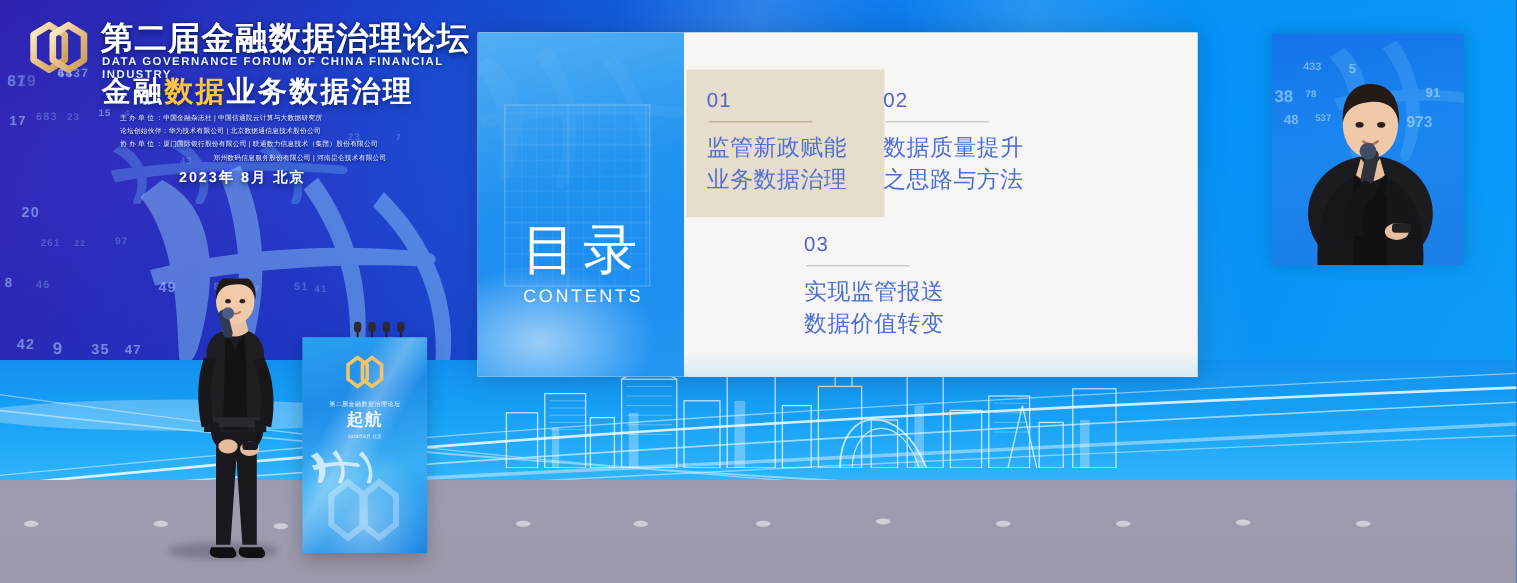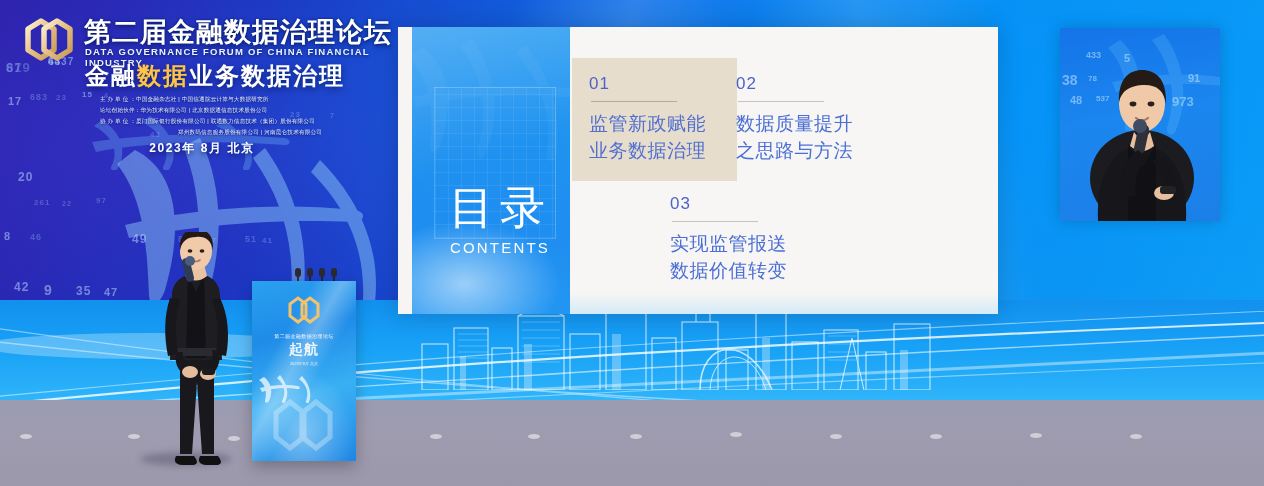--- a/index.html
+++ b/index.html
@@ -43,21 +43,21 @@
     background:linear-gradient(180deg,#8f8fa8 0%,#9b98ae 35%,#a5a2b6 100%);}
   .floor:after{content:"";position:absolute;inset:0;
     background:linear-gradient(180deg,rgba(255,255,255,.10),rgba(0,0,0,.06));}
   .fmark{position:absolute;width:12px;height:5px;border-radius:50%;
     background:rgba(255,255,255,.55);}
 
   
   .slide{position:absolute;left:398px;top:27px;width:600px;height:287px;
     background:#f6f5f3;overflow:hidden;
     box-shadow:0 0 22px rgba(0,0,0,.18);}
-  .slide-left{position:absolute;left:14px;top:0;width:176px;height:100%;
+  .slide-left{position:absolute;left:0;top:0;width:176px;height:100%;
     background:
       linear-gradient(160deg,rgba(255,255,255,.20) 0%,rgba(255,255,255,0) 45%),
       linear-gradient(185deg,#2a9cf2 0%,#1f92f0 40%,#1e8ef0 70%,#2497f2 100%);
     overflow:hidden;}
   .slide-left .glow{position:absolute;left:-40px;bottom:-30px;width:230px;height:150px;
     background:radial-gradient(60% 60% at 40% 60%,rgba(255,255,255,.55),rgba(255,255,255,0) 70%);}
   .slide-left .grid{position:absolute;left:22px;top:60px;width:120px;height:150px;
     border:1px solid rgba(255,255,255,.18);
     background:
       repeating-linear-gradient(90deg,rgba(255,255,255,.07) 0 1px,transparent 1px 13px),

